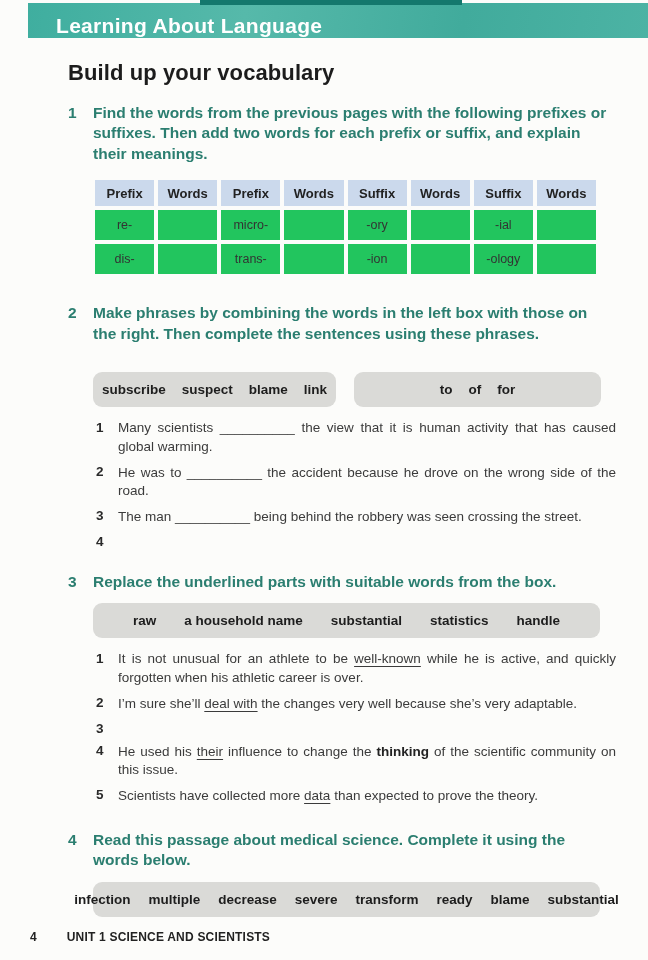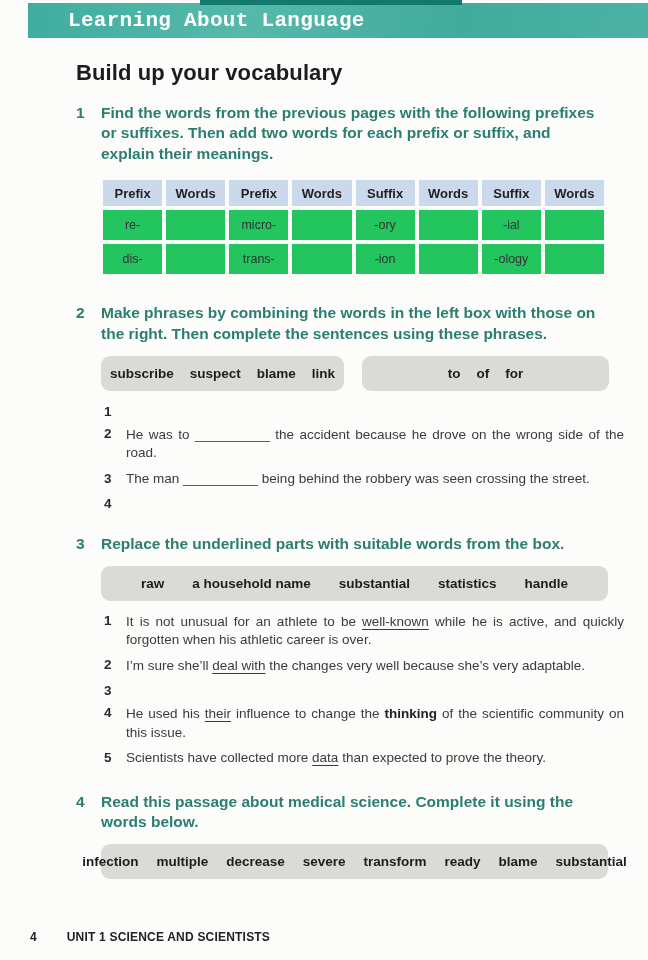--- a/index.html
+++ b/index.html
@@ -9,32 +9,32 @@
     background:#fcfcfa;
     font-family:"Liberation Sans", sans-serif;
     overflow:hidden;
     margin:0 auto;
   }
 
   
   .banner {
     position:absolute; top:3px; left:28px; right:0; height:35px;
     background:linear-gradient(100deg,#3fae9f 0%,#56b9aa 35%,#41ab9c 70%,#4cb3a4 100%);
-    display:flex; align-items:center; padding-left:40px; box-sizing:border-box;font-family:Liberation Mono, monospace;
+    display:flex; align-items:flex-end; padding-left:28px; box-sizing:border-box;
   }
   .banner::before {
     content:""; position:absolute; top:-3px; left:172px; width:262px; height:5px;
     background:#14786d;
   }
   .banner-title {
     color:#ffffff; font-weight:bold; font-size:21px; letter-spacing:0.3px;
   }
 
   
-  .content { position:absolute; top:38px; left:16px; right:0; }
+  .content { position:absolute; top:38px; left:8px; right:0; }
 
   .section-title {
     margin:22px 0 0 60px;
     font-size:22px; font-weight:bold; color:#1c1c1c; letter-spacing:0.1px;
   }
 
   .exercise { display:flex; margin-left:60px; margin-right:40px; }
   .ex-num {
     flex:0 0 25px; font-weight:bold; font-size:15.5px; color:#2b7e70; padding-top:1px;
   }
@@ -56,21 +56,21 @@
   .prefix-table td {
     background:#22c55e; font-size:12.5px; color:#333;
     height:30px; text-align:center; padding:0 2px;
   }
 
   
   .word-box {
     background:#dadad7; border-radius:9px;
     display:flex; align-items:center; justify-content:center;
     height:35px; box-sizing:border-box;
-    font-weight:bold; font-size:13.5px; color:#1d1d1d;
+    font-weight:bold; font-size:13.5px; color:#1d1d1d;margin-top:16px;
   }
   .word-box span { margin:0 8px; white-space:nowrap; }
   .box-row { display:flex; margin-left:85px; margin-top:12px; gap:18px; }
   .box-row .word-box.left  { width:243px; }
   .box-row .word-box.right { width:247px; }
   .word-box.wide { width:507px; margin-left:85px; margin-top:11px; }
   .word-box.wide span  { margin:0 14px; }
   .word-box.wide8 span { margin:0 9px; }
 
   
@@ -176,20 +176,21 @@
       <div class="word-box right">
         <span>to</span>
         <span>of</span>
         <span>for</span>
       </div>
     </div>
 
     <div class="sentences">
       <div class="sentence">
         <div class="s-num">1</div>
+        <div class="s-text"><span>Many scientists __________ the view that it is human activity that has caused global warming.</span></div>
       </div>
       <div class="sentence">
         <div class="s-num">2</div>
         <div class="s-text"><span>He was to __________ the accident because he drove on the wrong side of the road.</span></div>
       </div>
       <div class="sentence">
         <div class="s-num">3</div>
         <div class="s-text"><span>The man __________ being behind the robbery was seen crossing the street.</span></div>
       </div>
       <div class="sentence">

